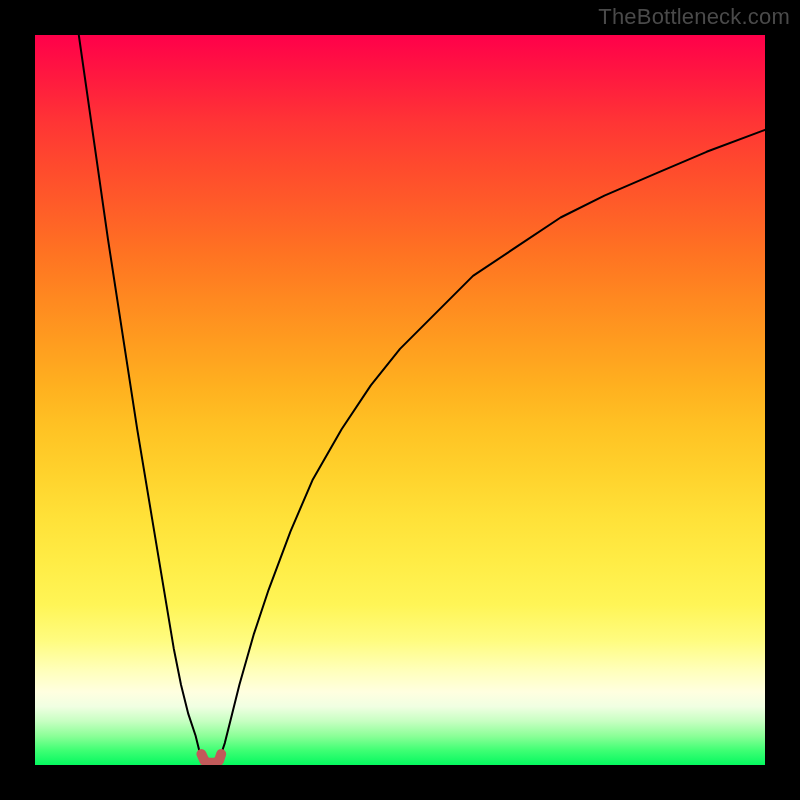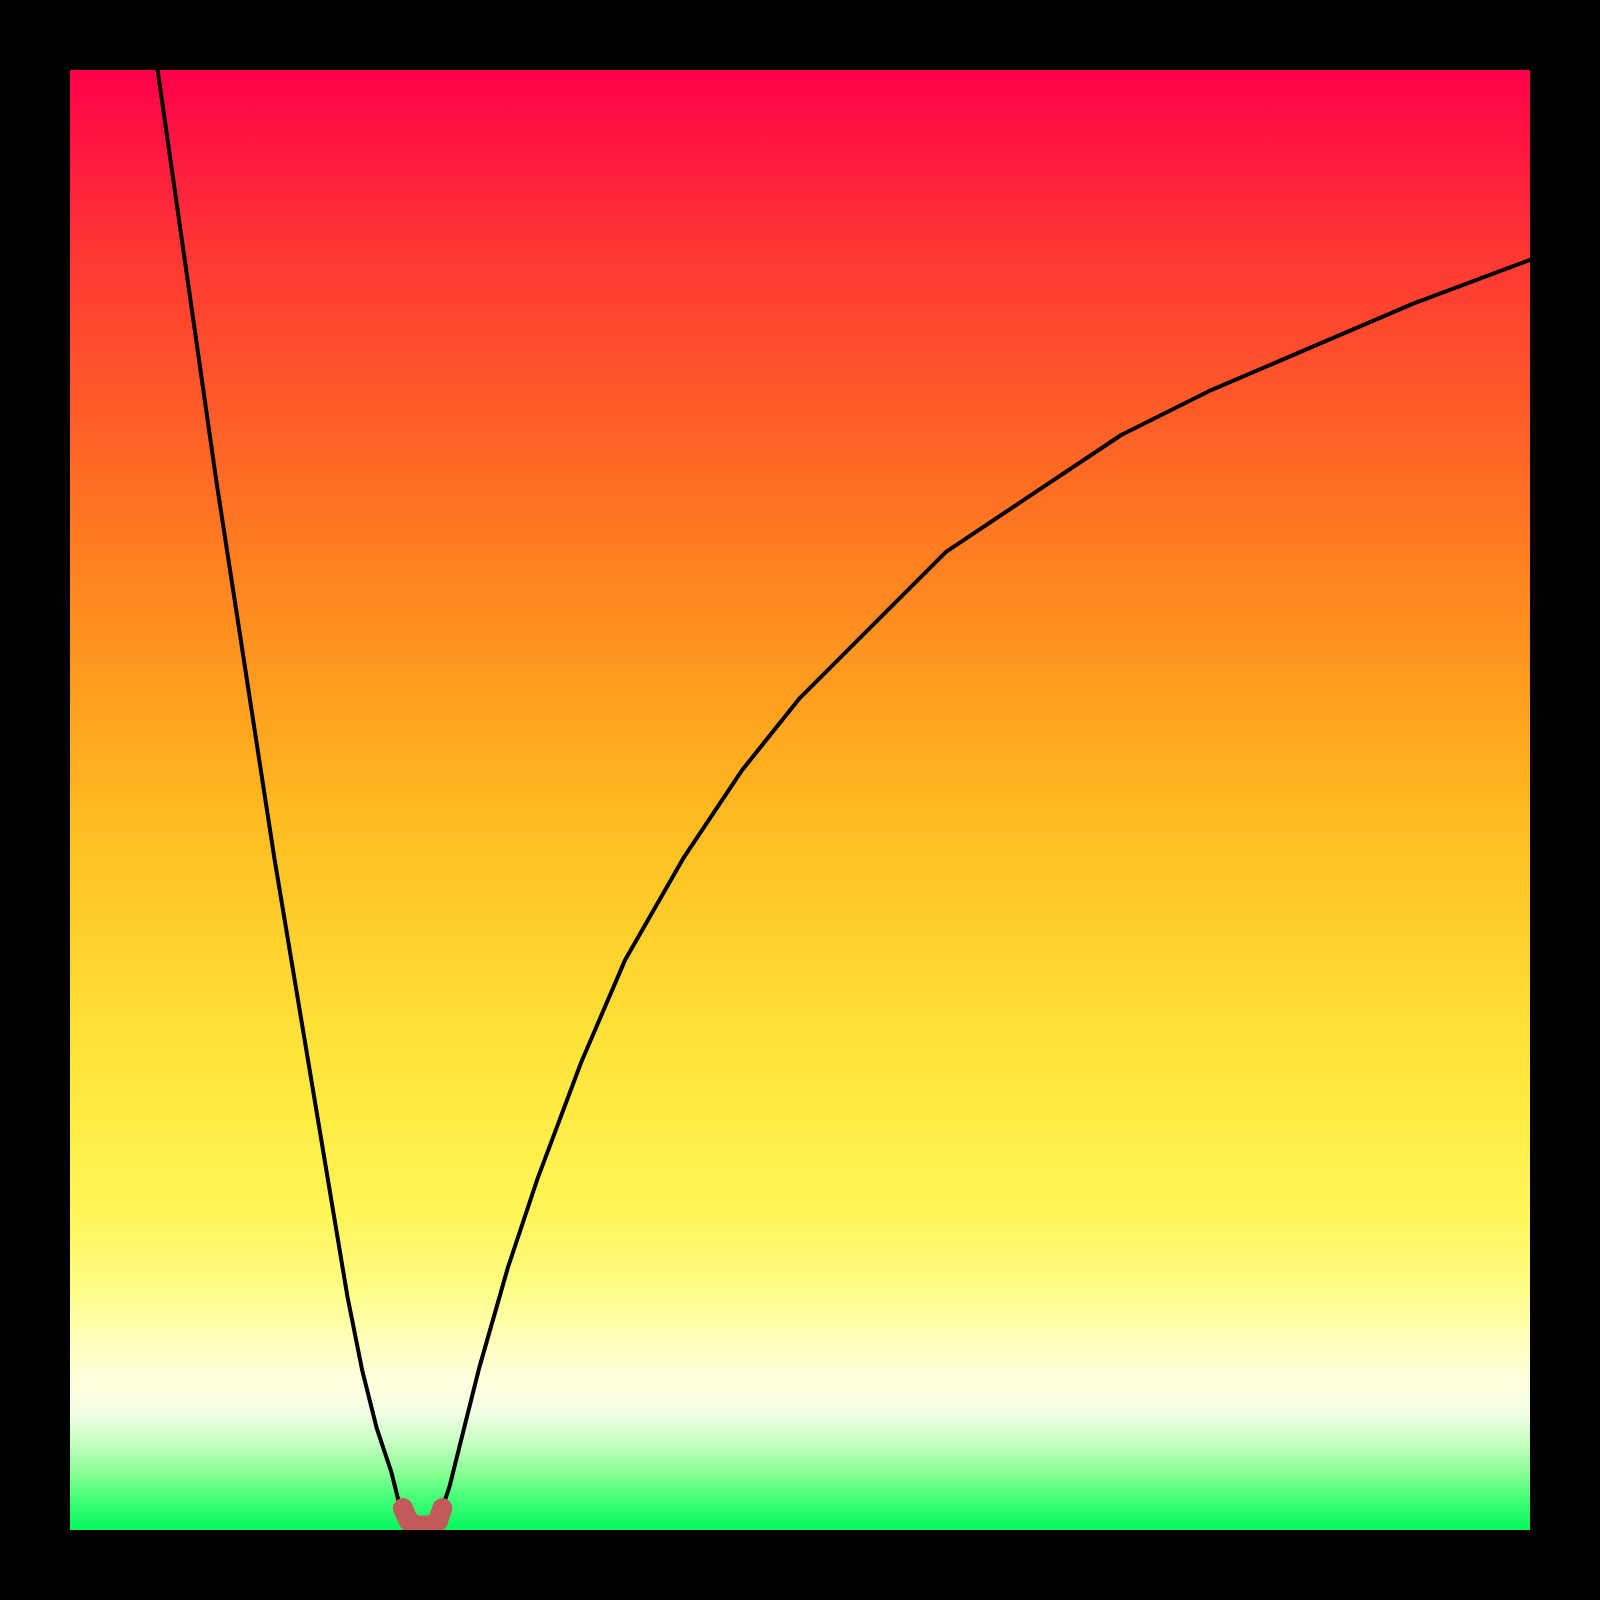--- a/index.html
+++ b/index.html
@@ -80,14 +80,15 @@
     <div class="gradient-bg"></div>
     <svg class="curve-svg" viewBox="0 0 730 730" preserveAspectRatio="none">
       <g id="curves-group">
           <path d="M43.80 0.00 L58.40 102.20 L73.00 204.40 L87.60 299.30 L102.20 394.20 L116.80 481.80 L131.40 569.40 L138.70 613.20 L146.00 649.70 L153.30 678.90 L160.60 700.80 L164.25 715.40 L166.44 719.05" fill="none" stroke="#000000" stroke-width="2" stroke-linecap="round" stroke-linejoin="round"></path>
           <path d="M186.15 719.05 L189.80 708.10 L197.10 678.90 L204.40 649.70 L219.00 598.60 L233.60 554.80 L255.50 496.40 L277.40 445.30 L306.60 394.20 L335.80 350.40 L365.00 313.90 L401.50 277.40 L438.00 240.90 L481.80 211.70 L525.60 182.50 L569.40 160.60 L620.50 138.70 L671.60 116.80 L730.00 94.90" fill="none" stroke="#000000" stroke-width="2" stroke-linecap="round" stroke-linejoin="round"></path>
           <path d="M166.44 719.05 L169.36 725.62 L173.01 727.81 L176.66 727.81 L180.31 727.81 L183.96 725.62 L186.15 719.05" fill="none" stroke="#c25a5a" stroke-width="10" stroke-linecap="round" stroke-linejoin="round"></path>
         </g>
     </svg>
   </div>
 
+  <div class="watermark">TheBottleneck.com</div>
 
 </div>
 
 </body></html>

